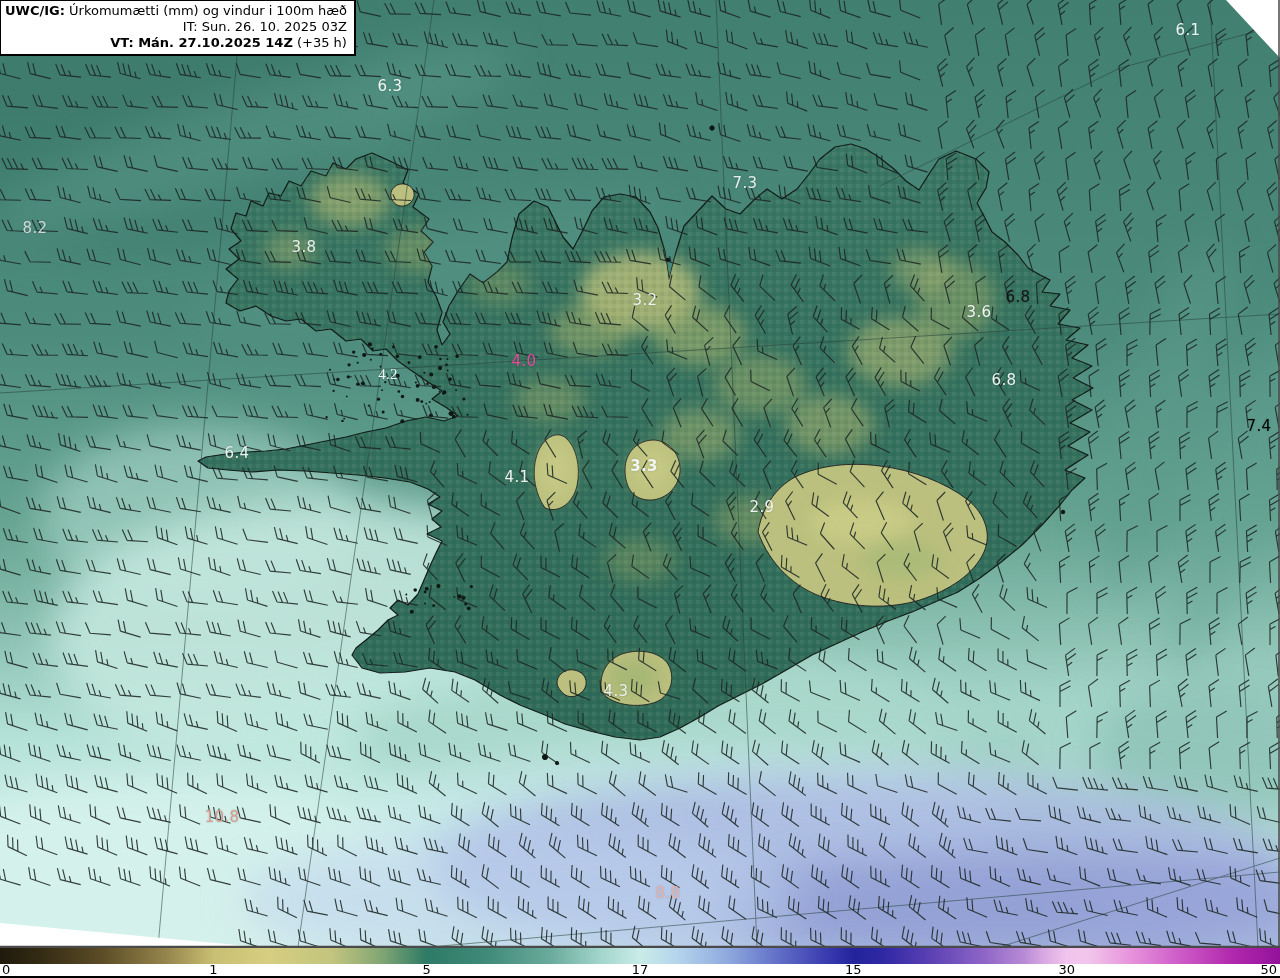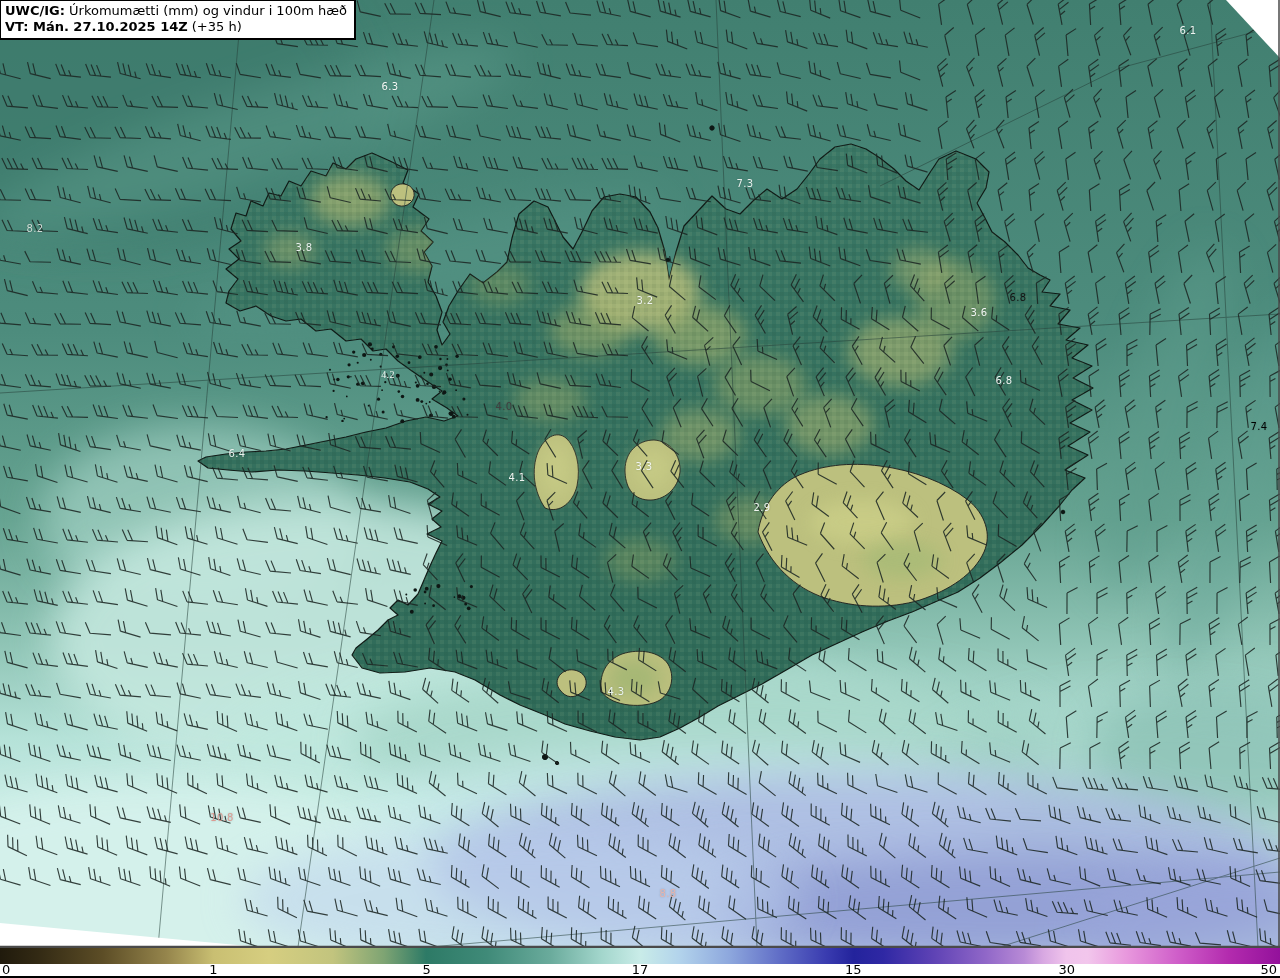--- a/index.html
+++ b/index.html
@@ -3,24 +3,24 @@
 <meta charset="utf-8">
 <style>
   html,body{margin:0;padding:0;background:#fff;}
   #app{position:relative;width:1280px;height:978px;overflow:hidden;
        font-family:"DejaVu Sans","Liberation Sans",sans-serif;background:#fff;}
   #map{position:absolute;left:0;top:0;width:1280px;height:947px;}
   #mapsvg{position:absolute;left:0;top:0;}
   
   #titlebox{position:absolute;left:0;top:0;background:#fff;border:1px solid #000;
             border-right-width:2px;border-bottom-width:2px;padding:2px 7px 3px 4px;
-            font-size:13px;line-height:16px;color:#000;white-space:nowrap;z-index:30;}
+            font-size:13px;line-height:16px;color:#000;white-space:nowrap;z-index:30;text-align:right;}
   #titlebox b{font-weight:bold;}
   
-  .maxlabel{position:absolute;transform:translate(-50%,-50%);font-size:10px;
+  .maxlabel{position:absolute;transform:translate(-50%,-50%);font-size:15px;
             letter-spacing:0.3px;z-index:20;text-shadow:0 0 2px rgba(20,40,35,0.25);
             pointer-events:none;}
   
   #legend{position:absolute;left:0;top:947px;width:1280px;height:31px;background:#fff;}
   #legend-bar{position:absolute;left:0;top:0;width:1280px;height:17px;border-top:1px solid #4a4a4a;}
   #legend-ticks{position:absolute;left:0;top:17px;width:1280px;height:12px;background:#fff;}
   .cbtick{position:absolute;top:-1px;font-size:13px;color:#000;line-height:13px;}
   #bottombar{position:absolute;left:0;top:976px;width:1280px;height:2px;background:#000;}
 </style>
 </head>
@@ -1526,35 +1526,36 @@
 
     <div id="labels">
         <div class="maxlabel" style="left: 1188px; top: 30px; color: rgb(238, 244, 241);">6.1</div>
         <div class="maxlabel" style="left: 390px; top: 86px; color: rgb(242, 247, 244);">6.3</div>
         <div class="maxlabel" style="left: 745px; top: 183px; color: rgb(232, 239, 236); text-align: center;">7.3</div>
         <div class="maxlabel" style="left: 35px; top: 228px; color: rgb(207, 218, 213);">8.2</div>
         <div class="maxlabel" style="left: 304px; top: 247px; color: rgb(233, 240, 236);">3.8</div>
         <div class="maxlabel" style="left: 645px; top: 300px; color: rgb(238, 243, 238); text-align: right;">3.2</div>
         <div class="maxlabel" style="left: 1018px; top: 297px; color: rgb(20, 20, 20);">6.8</div>
         <div class="maxlabel" style="left: 979px; top: 312px; color: rgb(241, 245, 242);">3.6</div>
-        <div class="maxlabel" style="left: 504px; top: 361px; color: #404040; margin-top: 45px;">4.0</div>
+        <div class="maxlabel" style="left: 524px; top: 361px; color: #ec4899;">4.0</div>
         <div class="maxlabel" style="left: 388px; top: 374px; color: rgb(241, 246, 243); font-family: Liberation Serif, serif;">4.2</div>
         <div class="maxlabel" style="left: 1004px; top: 380px; color: rgb(238, 244, 241);">6.8</div>
         <div class="maxlabel" style="left: 1243px; top: 426px; color: #000000; margin-left: 16px;">7.4</div>
         <div class="maxlabel" style="left: 237px; top: 453px; color: rgb(234, 241, 237);">6.4</div>
         <div class="maxlabel" style="left: 517px; top: 477px; color: rgb(238, 243, 239);">4.1</div>
-        <div class="maxlabel" style="left: 644px; top: 466px; color: rgb(242, 246, 241);">3.3</div>
+        <div class="maxlabel" style="left: 644px; top: 466px; color: rgb(242, 246, 241); font-weight: bold;">3.3</div>
         <div class="maxlabel" style="left: 762px; top: 507px; color: rgb(239, 244, 240);">2.9</div>
         <div class="maxlabel" style="left: 616px; top: 691px; color: rgb(233, 242, 238);">4.3</div>
         <div class="maxlabel" style="left: 222px; top: 817px; color: rgb(220, 155, 146);">10.8</div>
         <div class="maxlabel" style="left: 668px; top: 893px; color: rgb(231, 180, 172); text-align: right;">8.8</div>
       </div>
 
     <div id="titlebox">
       <div class="tl"><b>UWC/IG:</b><span> Úrkomumætti (mm) og vindur i 100m hæð</span></div>
+      <div class="tl">IT: Sun. 26. 10. 2025 03Z</div>
       <div class="tl"><b>VT: Mán. 27.10.2025 14Z</b><span> (+35 h)</span></div>
     </div>
   </div>
 
   <div id="legend">
     <div id="legend-bar" style="background: linear-gradient(to right, rgb(32, 26, 12) 0%, rgb(51, 42, 20) 3%, rgb(92, 77, 38) 8%, rgb(149, 133, 76) 13%, rgb(201, 191, 114) 16.7%, rgb(214, 206, 128) 21%, rgb(194, 196, 126) 26%, rgb(126, 164, 115) 30%, rgb(45, 122, 102) 33.3%, rgb(63, 138, 120) 38%, rgb(106, 171, 156) 43%, rgb(163, 214, 204) 47%, rgb(201, 236, 232) 50%, rgb(179, 212, 236) 53%, rgb(141, 167, 221) 57%, rgb(95, 108, 198) 61%, rgb(58, 60, 176) 64.5%, rgb(35, 35, 156) 66.7%, rgb(47, 40, 164) 69%, rgb(95, 67, 181) 73%, rgb(144, 103, 200) 77%, rgb(184, 138, 214) 80%, rgb(216, 168, 226) 81.5%, rgb(240, 196, 236) 83.3%, rgb(242, 198, 236) 85%, rgb(232, 152, 221) 88%, rgb(207, 94, 201) 92%, rgb(179, 43, 174) 96%, rgb(147, 17, 155) 100%);"></div>
     <div id="legend-ticks">
         <span class="cbtick" style="left: 2px;">0</span>
         <span class="cbtick" style="left: 213.333px; transform: translateX(-50%);">1</span>
         <span class="cbtick" style="left: 426.667px; transform: translateX(-50%);">5</span>

